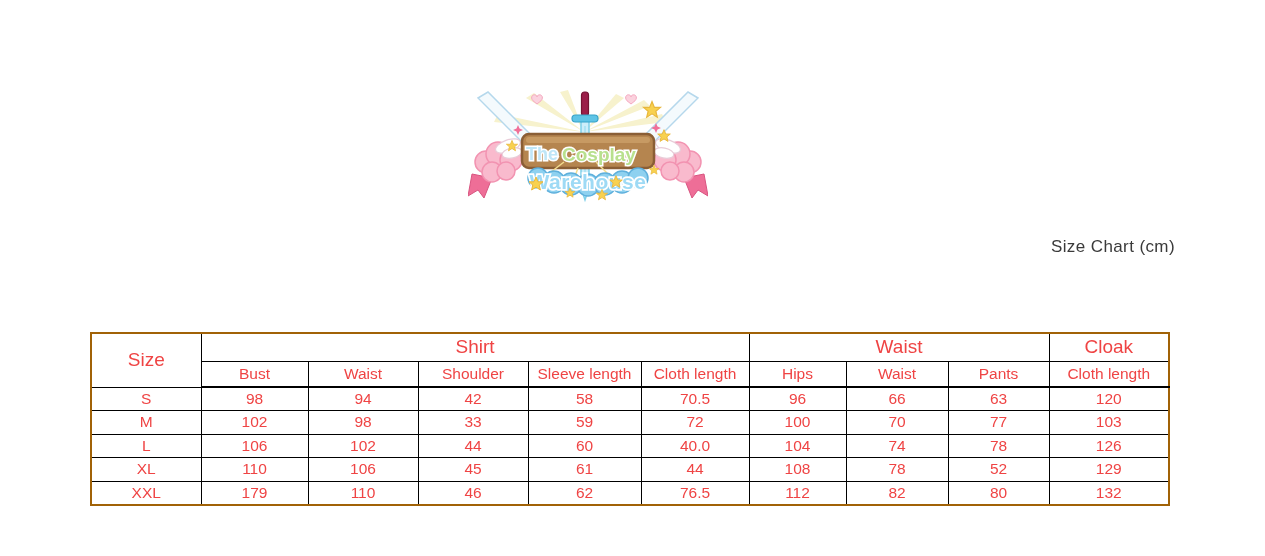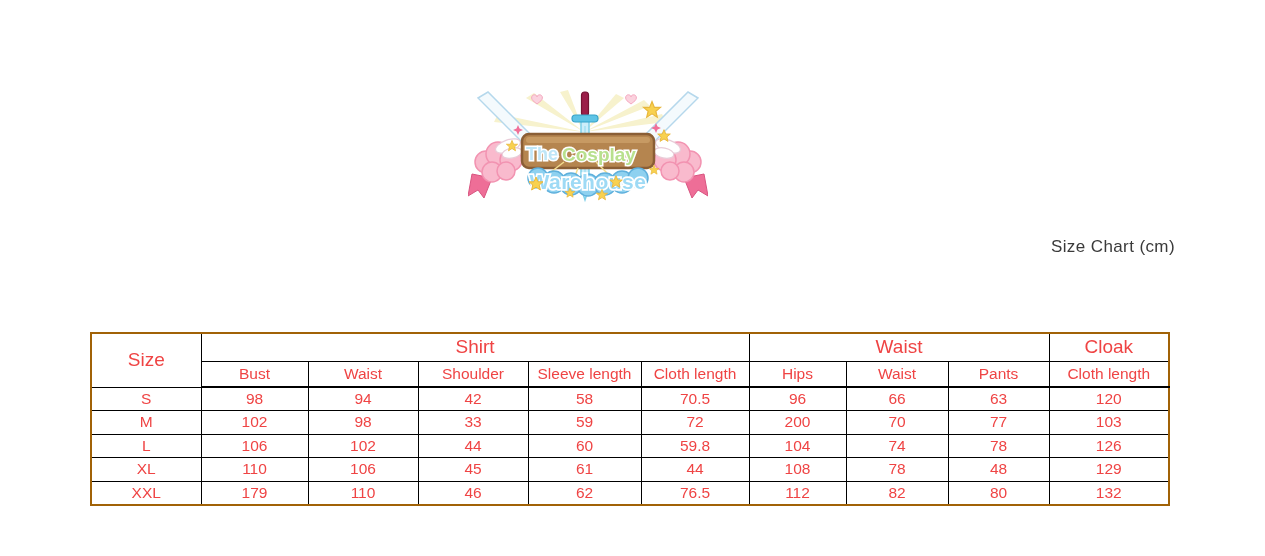--- a/index.html
+++ b/index.html
@@ -214,47 +214,47 @@
           <td>63</td>
           <td>120</td>
         </tr>
         <tr>
           <th>M</th>
           <td>102</td>
           <td>98</td>
           <td>33</td>
           <td>59</td>
           <td>72</td>
-          <td>200</td>
+          <td>100</td>
           <td>70</td>
           <td>77</td>
           <td>103</td>
         </tr>
         <tr>
           <th>L</th>
           <td>106</td>
           <td>102</td>
           <td>44</td>
           <td>60</td>
-          <td>59.8</td>
+          <td>40.0</td>
           <td>104</td>
           <td>74</td>
           <td>78</td>
           <td>126</td>
         </tr>
         <tr>
           <th>XL</th>
           <td>110</td>
           <td>106</td>
           <td>45</td>
           <td>61</td>
           <td>44</td>
           <td>108</td>
           <td>78</td>
-          <td>48</td>
+          <td>52</td>
           <td>129</td>
         </tr>
         <tr>
           <th>XXL</th>
           <td>179</td>
           <td>110</td>
           <td>46</td>
           <td>62</td>
           <td>76.5</td>
           <td>112</td>

